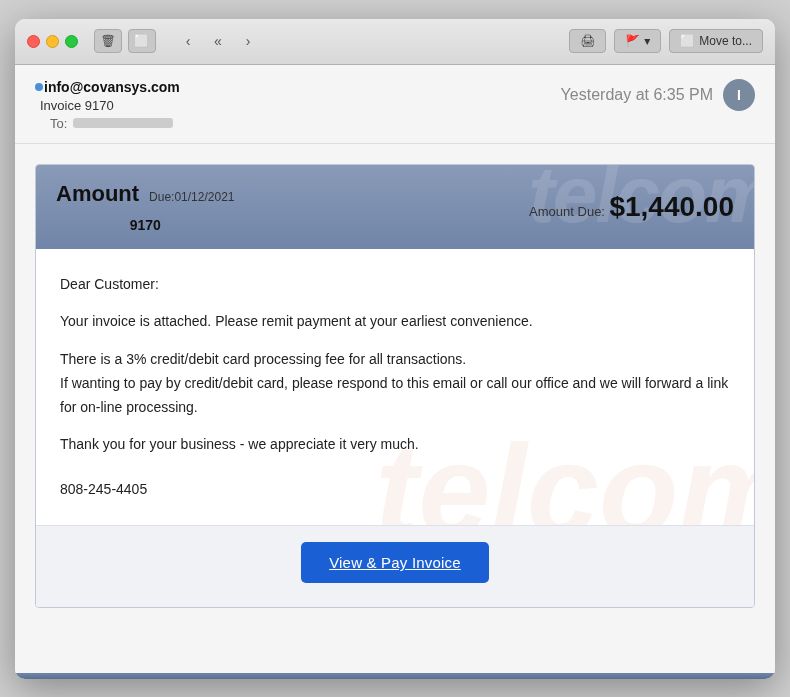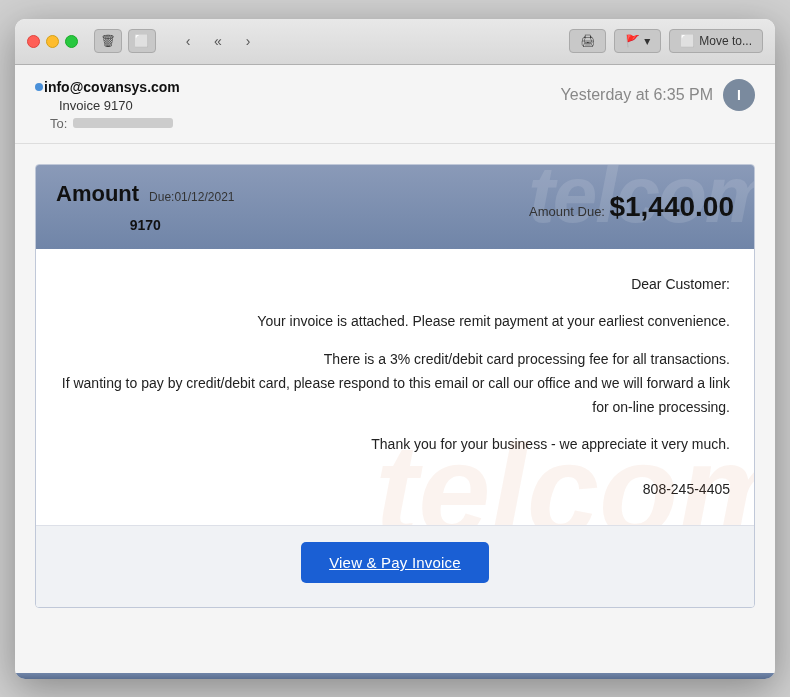--- a/index.html
+++ b/index.html
@@ -151,21 +151,21 @@
 
     .sender-name {
       font-size: 14px;
       font-weight: 600;
       color: #111;
     }
 
     .email-subject {
       font-size: 13px;
       color: #333;
-      margin-left: 24px;
+      margin-left: 5px;
     }
 
     .email-to-row {
       display: flex;
       align-items: center;
       gap: 6px;
       margin-left: 15px;
     }
 
     .email-to-label {
@@ -289,21 +289,20 @@
       font-size: 28px;
       font-weight: 700;
       color: #111;
     }
 
     
     .invoice-content {
       padding: 24px 24px 20px 24px;
       position: relative;
       overflow: hidden;
-      text-align: right;
     }
 
     .invoice-watermark-body {
       position: absolute;
       bottom: -30px;
       right: -40px;
       font-size: 130px;
       font-weight: 900;
       color: rgba(200,100,50,0.08);
       font-style: italic;

